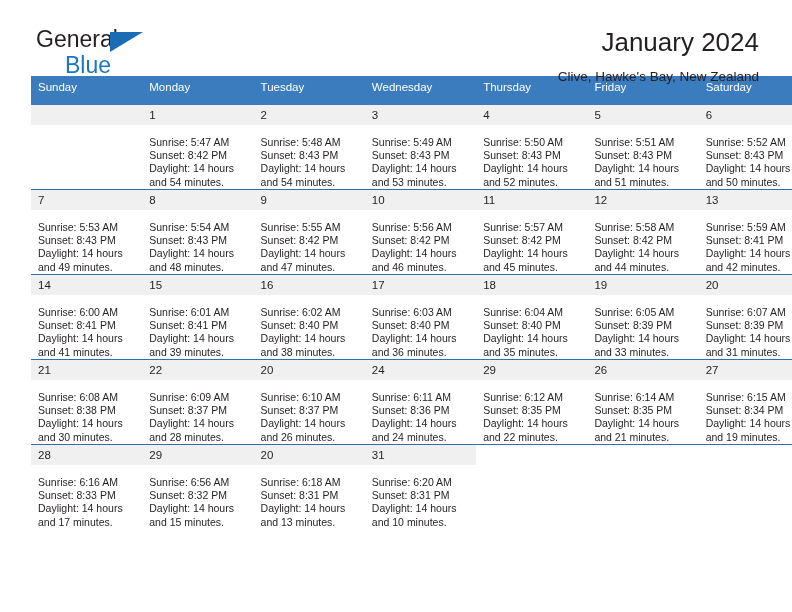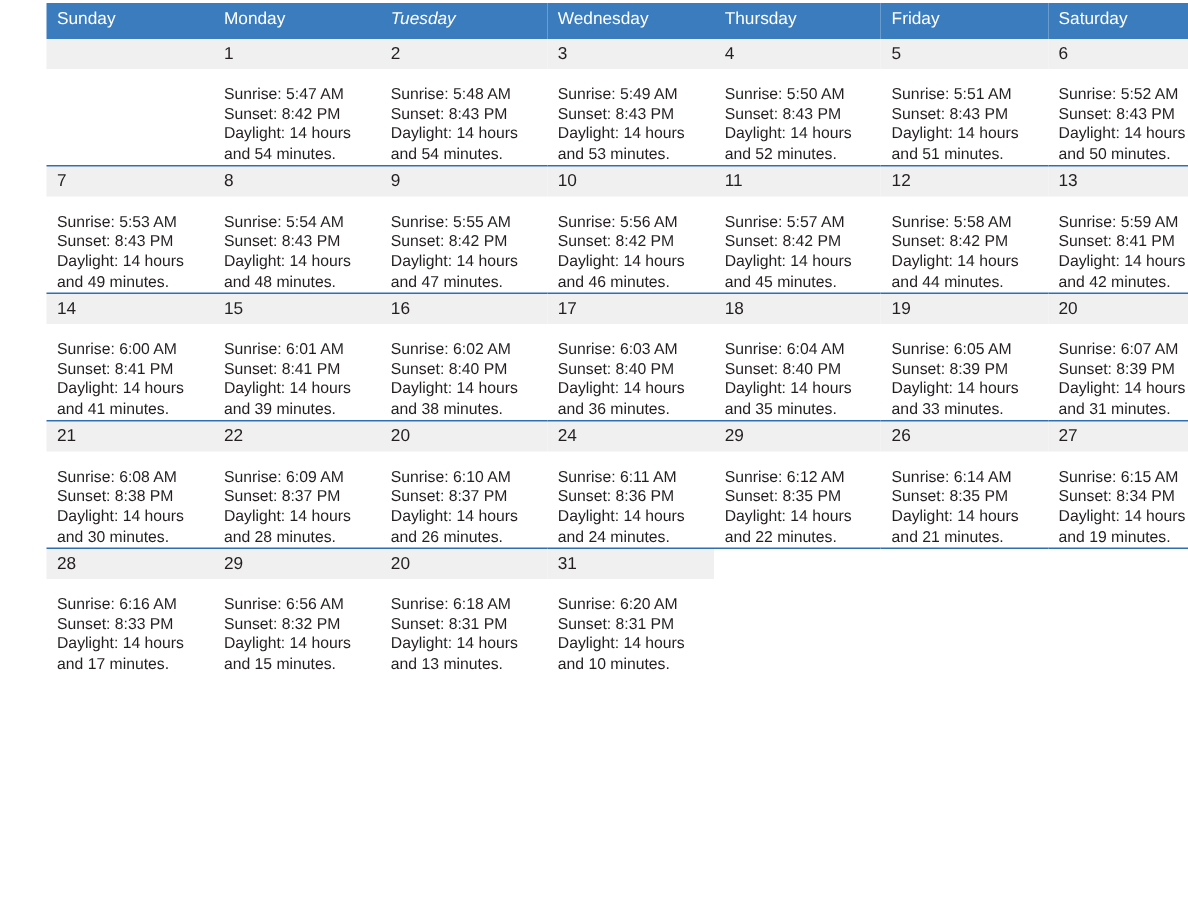--- a/index.html
+++ b/index.html
@@ -89,21 +89,21 @@
     table-layout: fixed;
     margin-top: 2px;
   }
 
   .calendar th {
     background: #3a7cbe;
     color: #ffffff;
     font-size: 11.5px;
     font-weight: normal;
     text-align: left;
-    padding: 5px 0 7px 7px;
+    padding: 5px 0 12px 7px;
     height: 11px;
     line-height: 12px;
   }
 
   .calendar td {
     vertical-align: top;
     padding: 0;
     border-top: 1.5px solid #2f6fb0;
     height: 84px;
   }
@@ -139,27 +139,43 @@
   }
   td.offmonth .daynum {
     background: #ffffff;
   }
 </style>
 </head>
 <body>
 
 <div class="page">
 
+  <div class="masthead">
+
+    <div class="logo">
+      <span class="logo-row1">
+        <span>General</span>
+        <span class="logo-tri"></span>
+      </span>
+      <span class="logo-row2">Blue</span>
+    </div>
+
+    <div class="title-block">
+      <div class="cal-title">January 2024</div>
+      <div class="cal-subtitle">Clive, Hawke's Bay, New Zealand</div>
+    </div>
+
+  </div>
 
   <table class="calendar">
     <thead>
       <tr id="weekday-row">
           <th style="width: 104.286px;">Sunday</th>
           <th style="width: 104.286px;">Monday</th>
-          <th style="width: 104.286px; font-style: italic;">Tuesday</th>
+          <th style="width: 104.286px;">Tuesday</th>
           <th style="width: 104.286px;">Wednesday</th>
           <th style="width: 104.286px;">Thursday</th>
           <th style="width: 104.286px;">Friday</th>
           <th style="width: 104.286px;">Saturday</th>
         </tr>
     </thead>
     <tbody id="calendar-body">
         <tr class="week">
           <td class="blank">
             <div class="daynum empty">&nbsp;</div>

